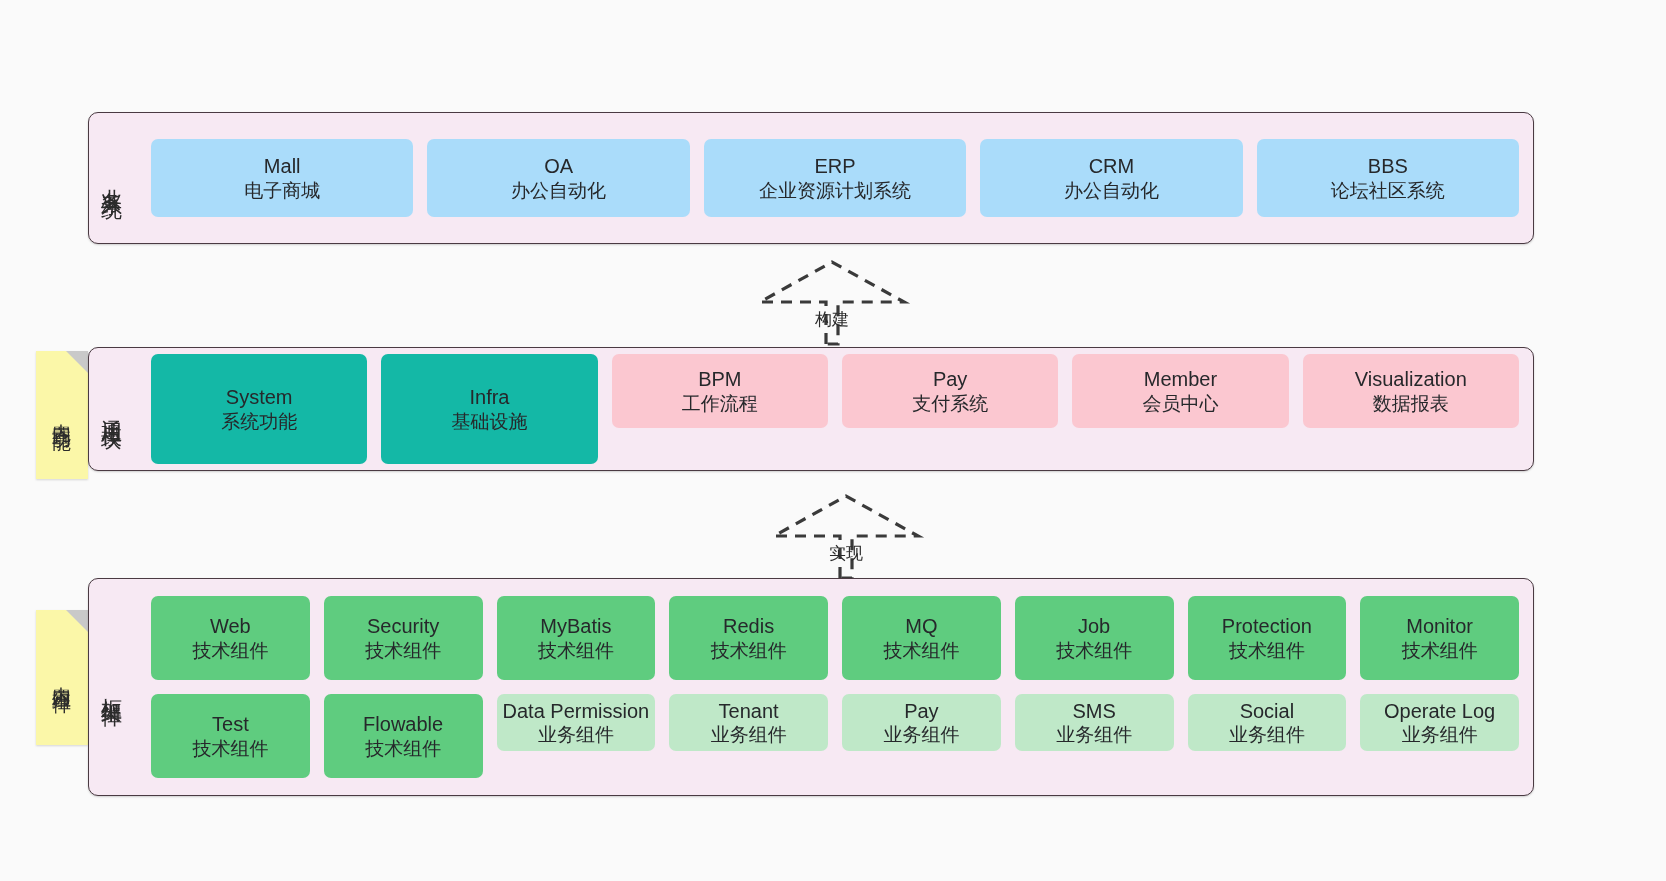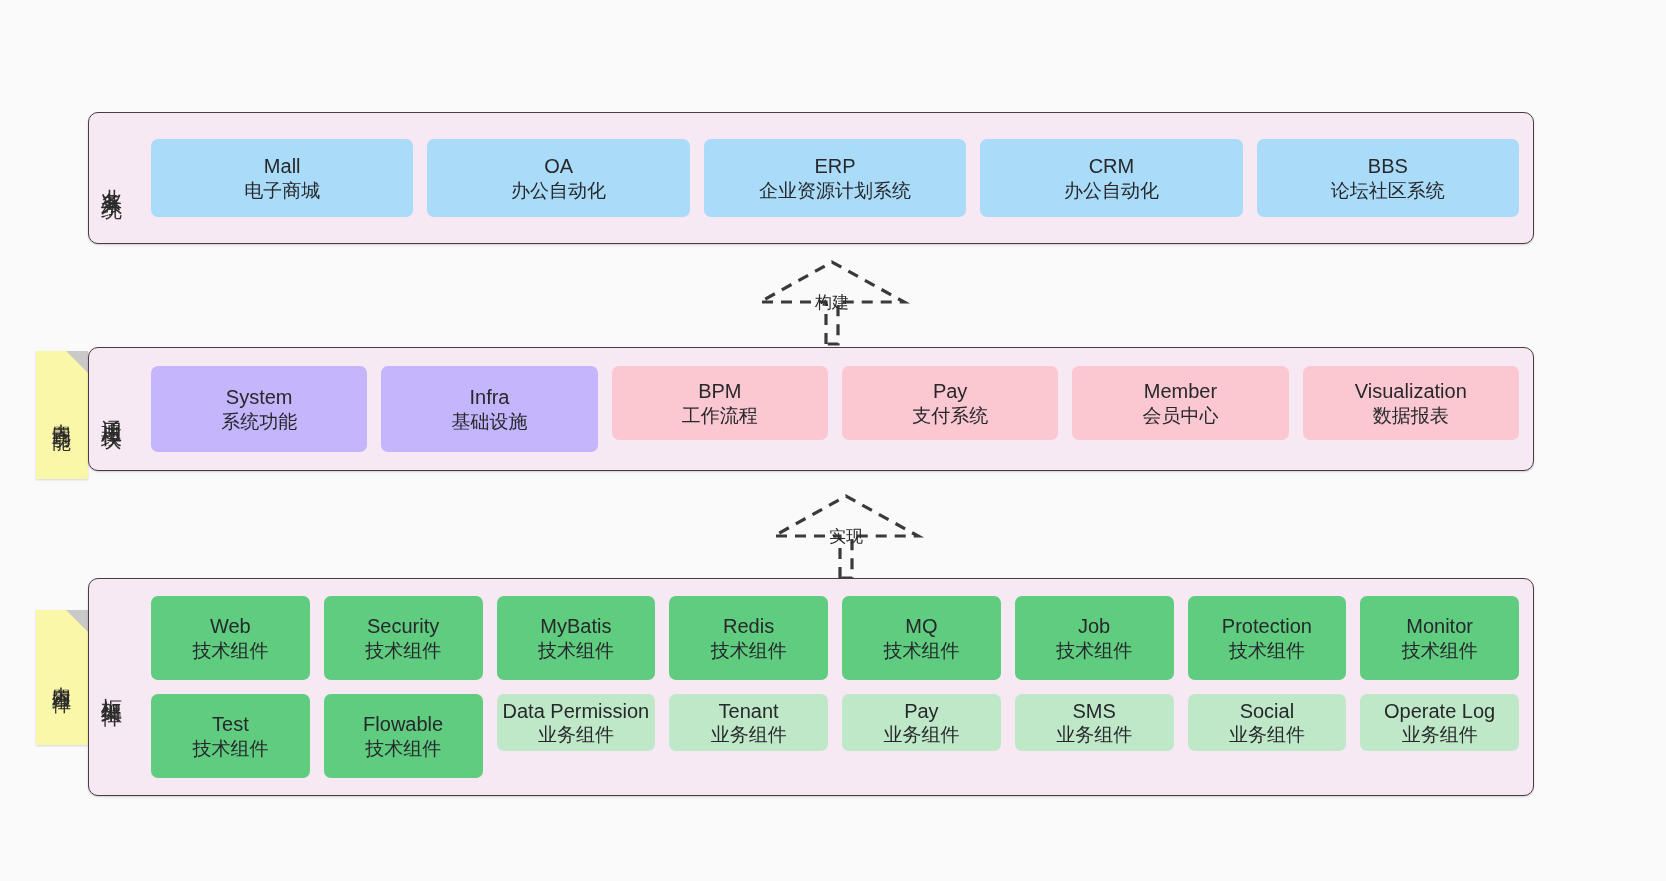--- a/index.html
+++ b/index.html
@@ -73,21 +73,21 @@
     justify-content: center;
     text-align: center;
     color: #26282b;
     line-height: 1.22;
     user-select: none;
   }
   .node .n-title { font-size: 20px; }
   .node .n-sub   { font-size: 19px; }
 
   .node.business { background: #aadcfa; height: 78px; }
-  .node.mod-strong { background: #c4b5fd; height: 86px; }
+  .node.mod-strong { background: #14b8a6; height: 110px; }
   .node.mod-light  { background: #fbc7d0; height: 74px; }
   .node.tech  { background: #5fcc7f; height: 84px; }
   .node.biz   { background: #bfe8c8; height: 57px; }
 
   
   .sticky {
     position: absolute;
     box-sizing: border-box;
     background: #fbf7a8;
     width: 52px;
@@ -120,20 +120,21 @@
   .connector {
     position: absolute;
   }
   .connector-label {
     position: absolute;
     font-size: 17px;
     color: #2b2b2b;
     background: transparent;
     white-space: nowrap;
     user-select: none;
+    margin-top: 17px;
   }
 </style>
 </head>
 <body>
 
 <div id="canvas">
 
   <div class="layer-panel" id="panel-business" style="left:88px; top:112px; width:1446px; height:132px;">
     <div class="layer-title">业务系统</div>
     <div class="layer-body">

